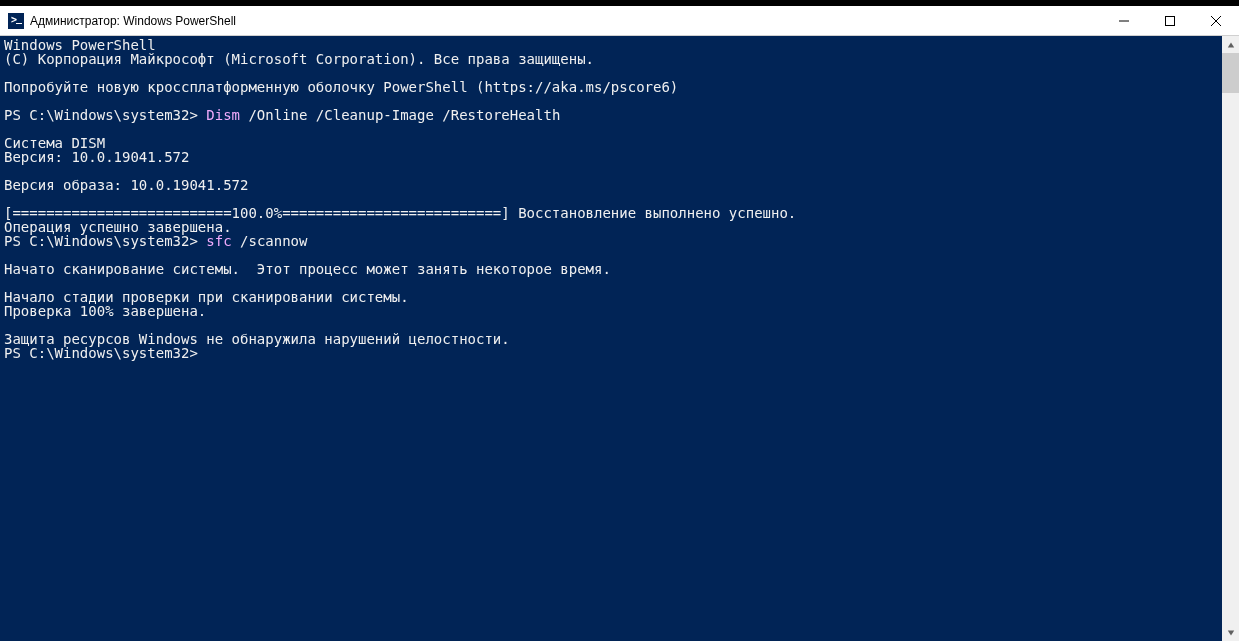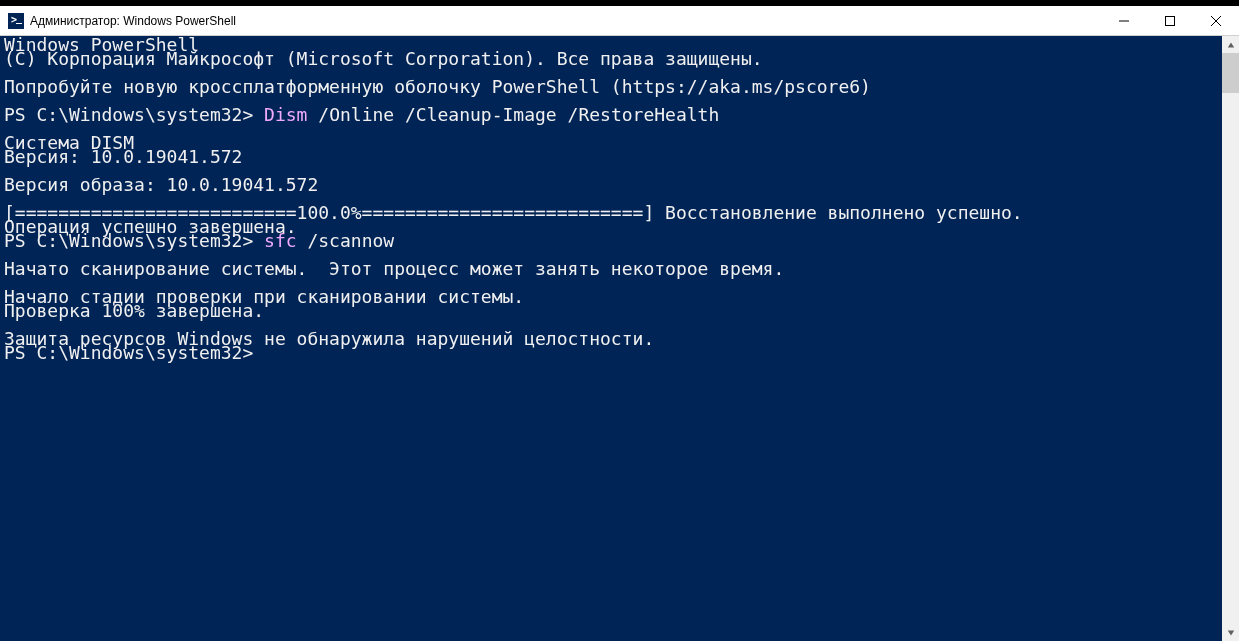--- a/index.html
+++ b/index.html
@@ -34,21 +34,21 @@
     background: transparent; border: none; cursor: default;
   }
   .win-btn svg { width: 10px; height: 10px; stroke: #000; stroke-width: 1; fill: none; }
   .win-btn.close svg { width: 10px; height: 10px; }
   .terminal-wrap {
     flex: 1; display: flex; background: #012456; position: relative;
   }
   .terminal {
     flex: 1; padding: 2px 0 0 4px;
     font-family: Consolas, "Lucida Console", monospace;
-    font-size: 18px; line-height: 14px; color: #cccccc;
+    font-size: 14px; line-height: 14px; color: #cccccc;
     white-space: pre; overflow: hidden;
   }
   .line { display: block; min-height: 14px; }
   .c-white { color: #f0f0f0; }
   .c-yellow { color: #f0abfc; }
   .scrollbar {
     width: 17px; background: #f0f0f0; display: flex; flex-direction: column;
   }
   .sb-btn {
     height: 17px; background: #f0f0f0; display:flex; align-items:center; justify-content:center;

